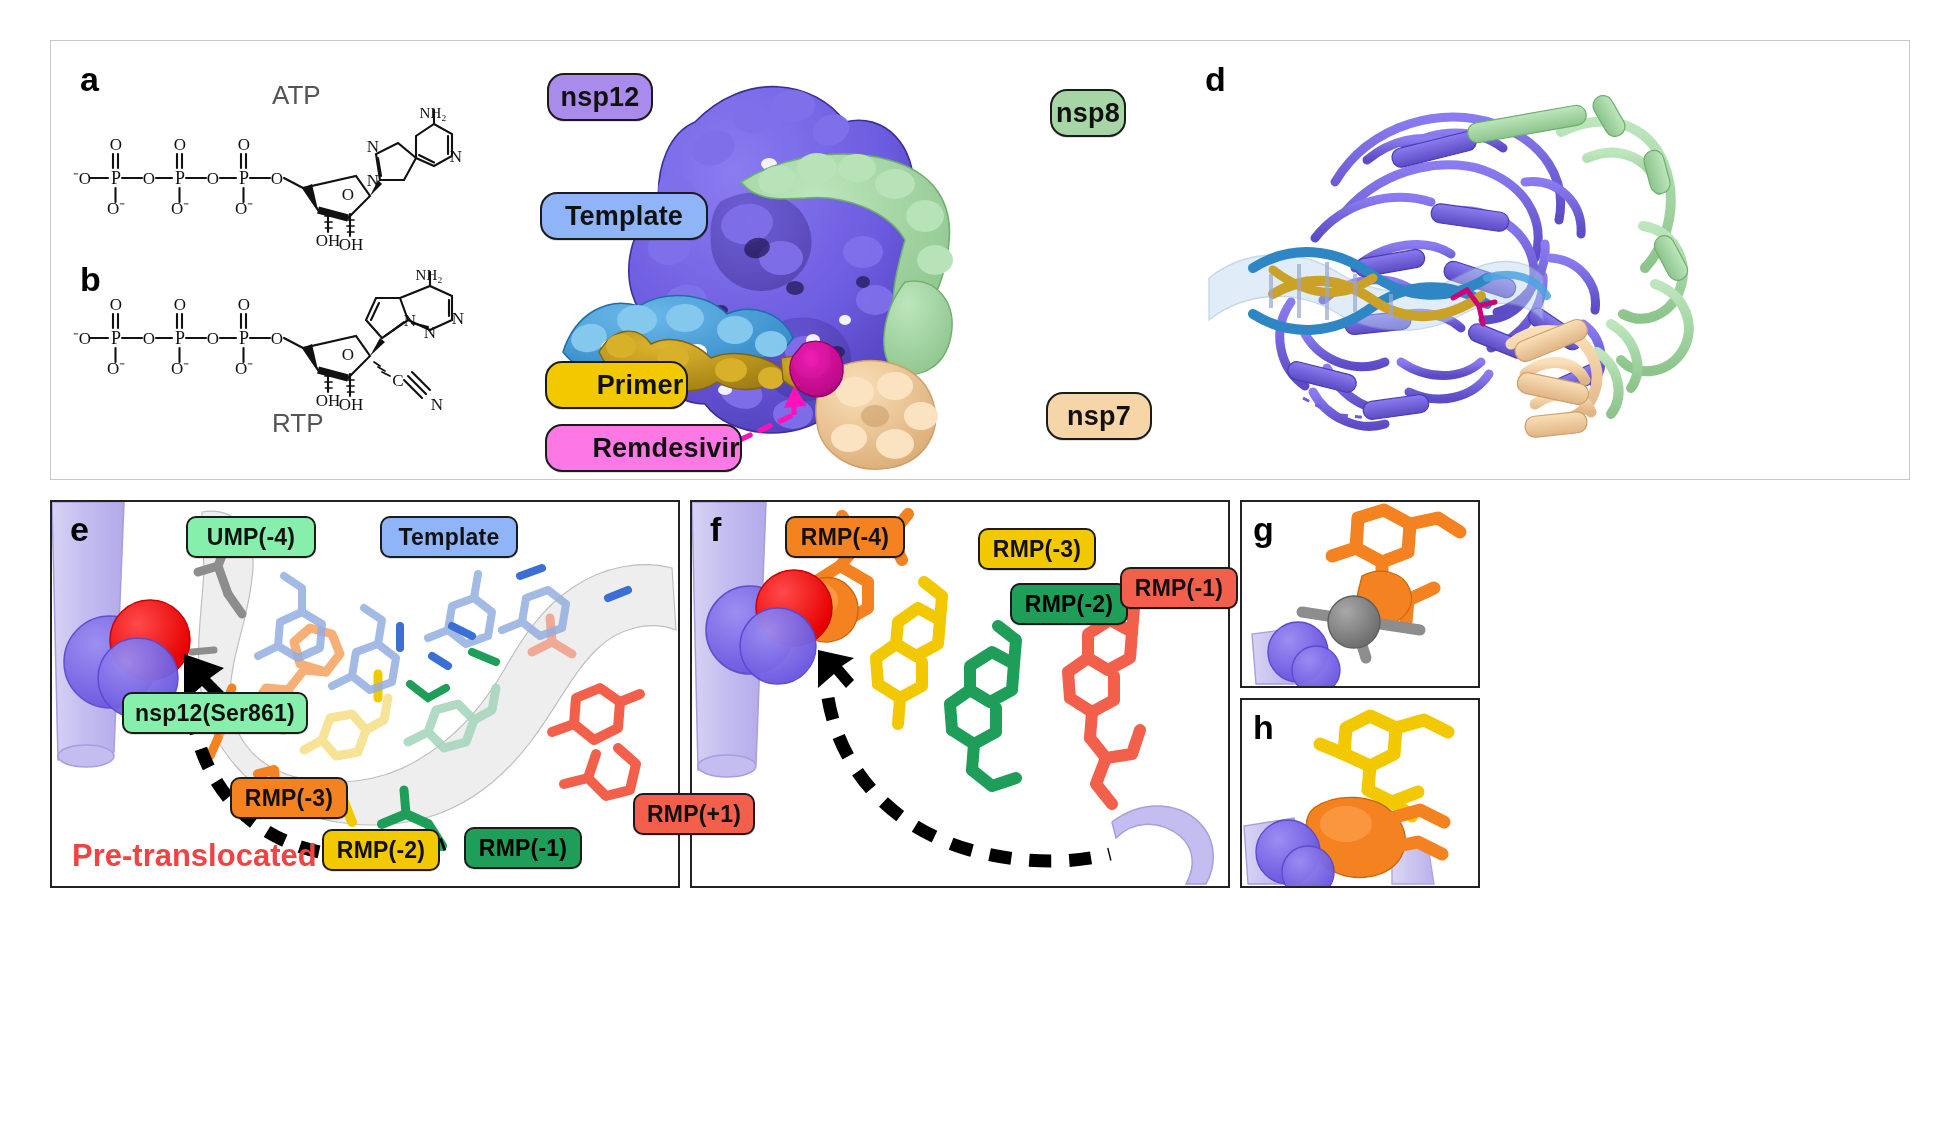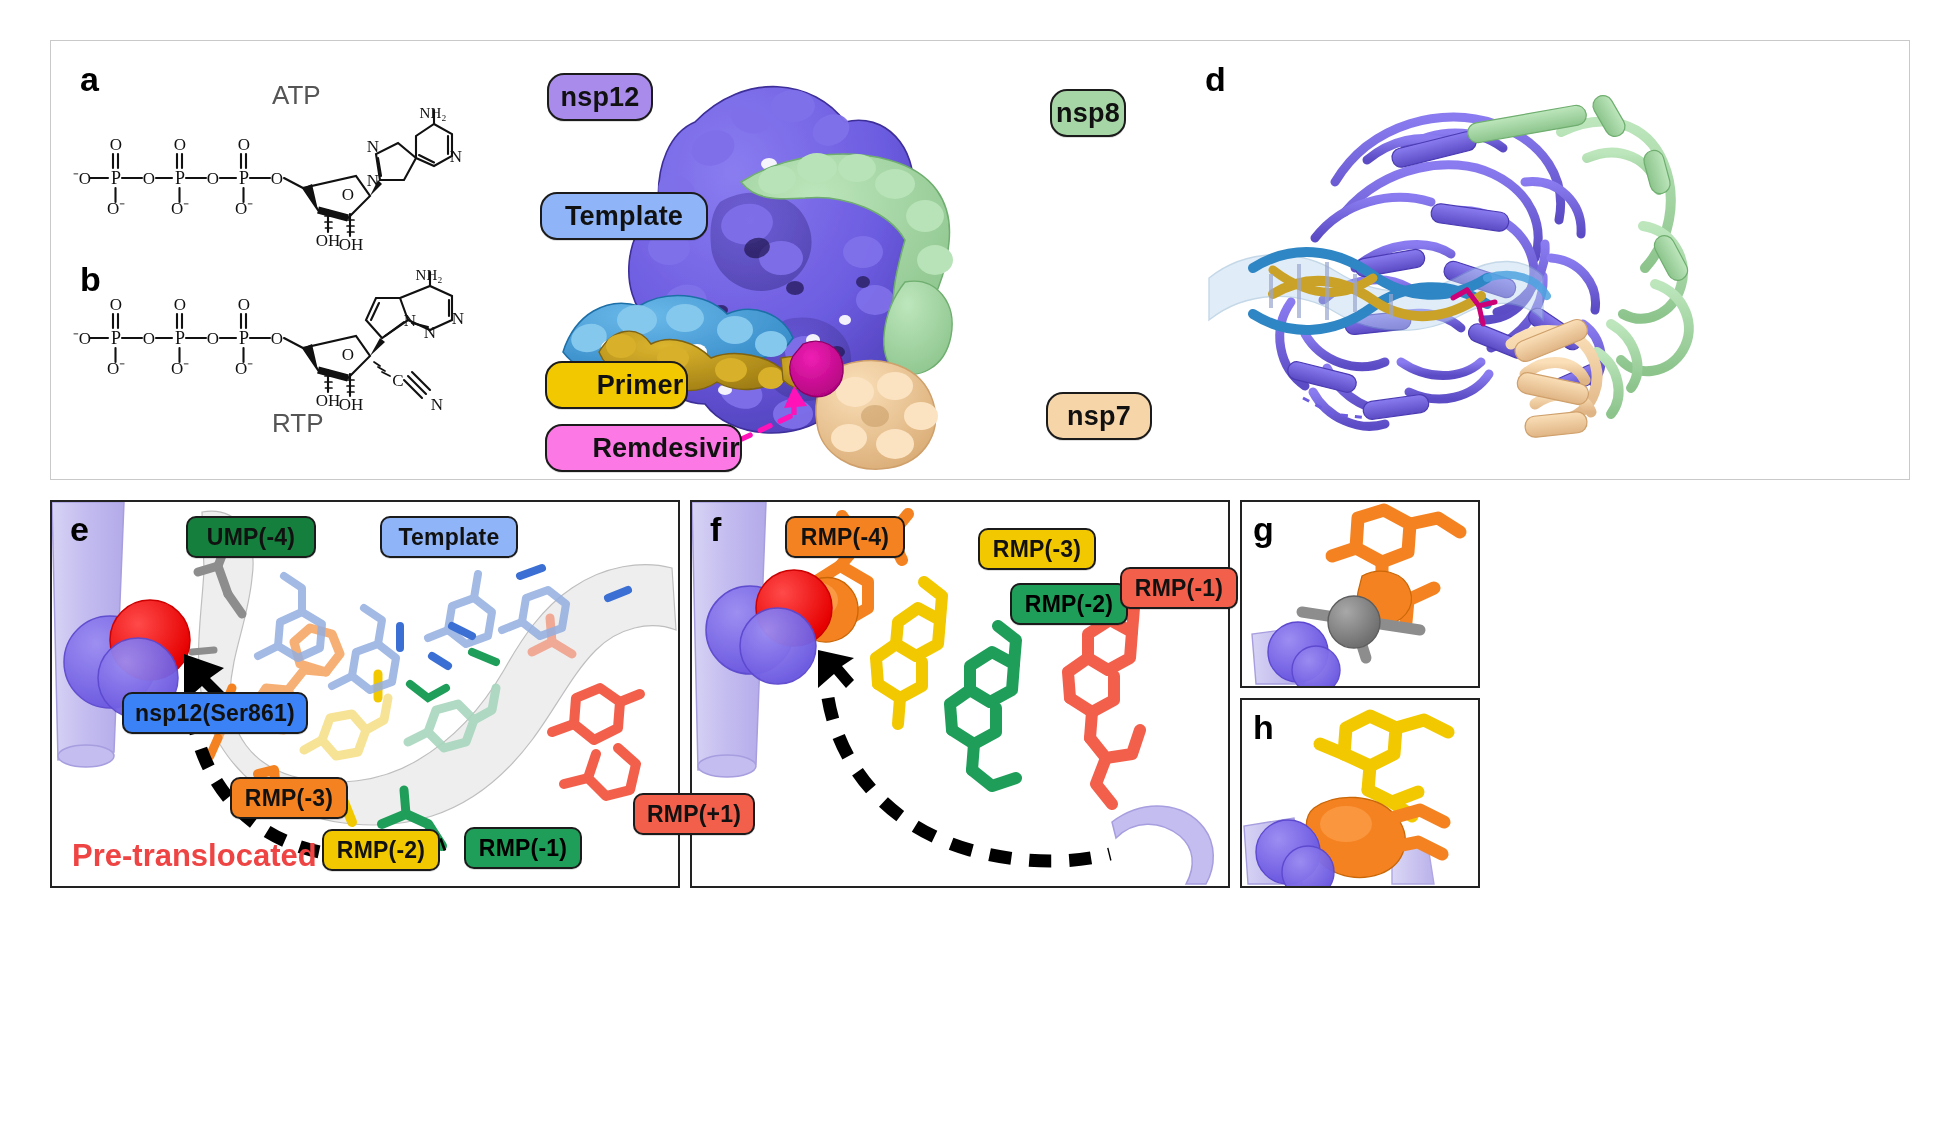--- a/index.html
+++ b/index.html
@@ -597,27 +597,27 @@
 
         <g stroke="#000" stroke-width="13" fill="none" stroke-linecap="butt" stroke-dasharray="20 16">
           <path d="M140,212 C152,286 200,336 268,350 C320,360 360,354 392,342"></path>
         </g>
       </svg>
     </div>
   </div>
 
   <span class="plabel" style="left:70px;top:512px;">e</span>
 
-  <div class="badge sm" style="left:186px;top:516px;width:130px;height:42px;background:#15803d;">
+  <div class="badge sm" style="left:186px;top:516px;width:130px;height:42px;background:#86efac;">
     <span>UMP(-4)</span>
   </div>
   <div class="badge sm" style="left:380px;top:516px;width:138px;height:42px;background:#8fb4f7;">
     <span>Template</span>
   </div>
-  <div class="badge sm" style="left:122px;top:692px;width:186px;height:42px;background:#3b82f6;">
+  <div class="badge sm" style="left:122px;top:692px;width:186px;height:42px;background:#86efac;">
     <span>nsp12(Ser861)</span>
   </div>
   <div class="badge sm" style="left:230px;top:777px;width:118px;height:42px;background:#f58220;">
     <span>RMP(-3)</span>
   </div>
   <div class="badge sm" style="left:322px;top:829px;width:118px;height:42px;background:#f2c800;">
     <span>RMP(-2)</span>
   </div>
   <div class="badge sm" style="left:464px;top:827px;width:118px;height:42px;background:#1f9e5a;color:#000;">
     <span>RMP(-1)</span>

